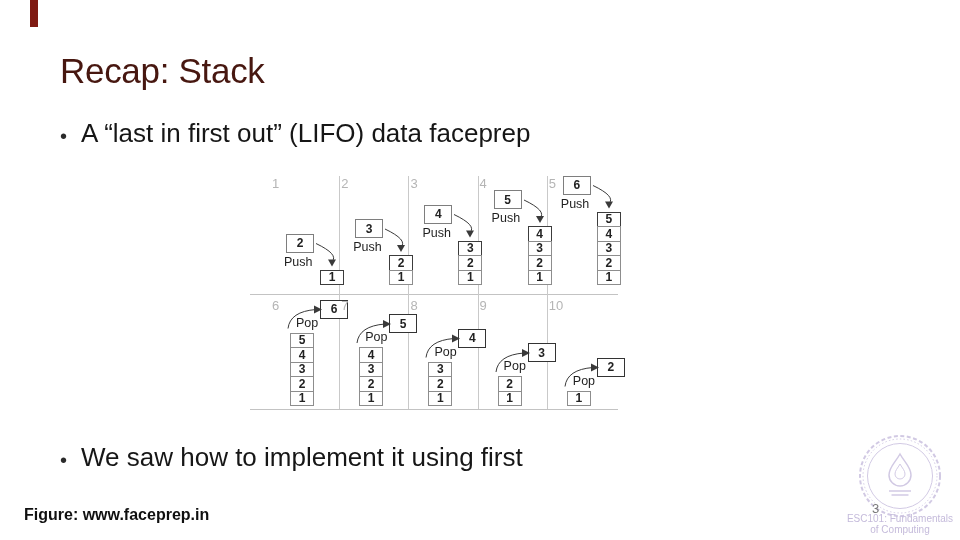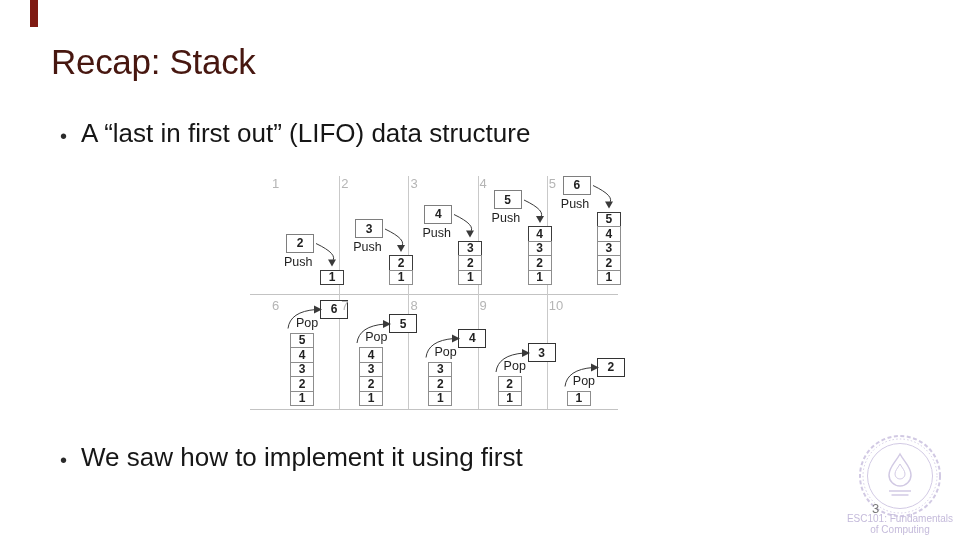--- a/index.html
+++ b/index.html
@@ -3,21 +3,21 @@
 <meta charset="utf-8">
 <style>
   html,body{margin:0;padding:0;background:#e8e8e8;}
   .slide{
     position:relative;width:960px;height:540px;background:#ffffff;
     font-family:"Liberation Sans",sans-serif;overflow:hidden;
     color:#1b1b1b;
   }
   .accent-bar{position:absolute;left:30px;top:0;width:8px;height:27px;background:#7f1a12;}
   .title{
-    position:absolute;left:51px;top:42px;margin:0;
+    position:absolute;left:51px;top:42px;margin:9px;
     font-size:35px;font-weight:400;letter-spacing:-0.3px;color:#471710;
   }
   .bullet{position:absolute;left:60px;display:flex;align-items:flex-start;font-size:26px;color:#161616;}
   .bullet .dot{font-size:20px;line-height:1;margin:8px 14px 0 0;color:#2a2a2a;}
   .b1{top:118px;}
   .b2{top:442px;}
   .caption{position:absolute;left:24px;top:506px;font-size:16px;font-weight:700;color:#101010;}
 
   
   .fig{position:absolute;left:250px;top:172px;width:368px;height:239px;}
@@ -49,21 +49,21 @@
 <body>
 
 <div class="slide">
 
   <div class="accent-bar"></div>
 
   <h1 class="title">Recap: Stack</h1>
 
   <div class="bullet b1">
     <span class="dot">•</span>
-    <span>A “last in first out” (LIFO) data structure</span>
+    <span>A “last in first out” (LIFO) data faceprep</span>
   </div>
 
   <div class="fig" id="stack-figure">
       <div class="hline" style="top: 122px;"></div>
       <div class="hline" style="top: 237px;"></div>
       <div class="vline" style="left: 89.2px; top: 4px; height: 233px;"></div>
       <div class="vline" style="left: 158.4px; top: 4px; height: 233px;"></div>
       <div class="vline" style="left: 227.6px; top: 4px; height: 233px;"></div>
       <div class="vline" style="left: 296.8px; top: 4px; height: 233px;"></div>
       <div class="panel" style="left: 20px; top: 0px; width: 69.2px; height: 122px;">
@@ -186,20 +186,21 @@
           <polygon points="44,69.5 44,77.5 52,73.5" fill="#3a3a3a"></polygon>
         </svg>
       </div>
     </div>
 
   <div class="bullet b2">
     <span class="dot">•</span>
     <span>We saw how to implement it using first</span>
   </div>
 
+  <div class="caption">Figure: www.faceprep.in</div>
 
   <svg class="watermark" viewBox="0 0 86 86" fill="none" stroke="#cdc4e1">
     <circle cx="43" cy="43" r="40" stroke-width="2" stroke-dasharray="4 2.5"></circle>
     <circle cx="43" cy="43" r="37" stroke-width="1" stroke-dasharray="1.5 2.2"></circle>
     <circle cx="43" cy="43" r="32.5" stroke-width="1"></circle>
     <path d="M43 21 c-5 9 -11 13 -11 21 a11 11 0 0 0 22 0 c0 -8 -6 -12 -11 -21 z" stroke-width="1.5"></path>
     <path d="M43 31 c-2.5 4.5 -5 6.5 -5 10 a5 5 0 0 0 10 0 c0 -3.5 -2.5 -5.5 -5 -10 z" stroke-width="1"></path>
     <path d="M32 58 h22 M34.5 62 h17" stroke-width="1.5"></path>
   </svg>
   <div class="wm-text">

